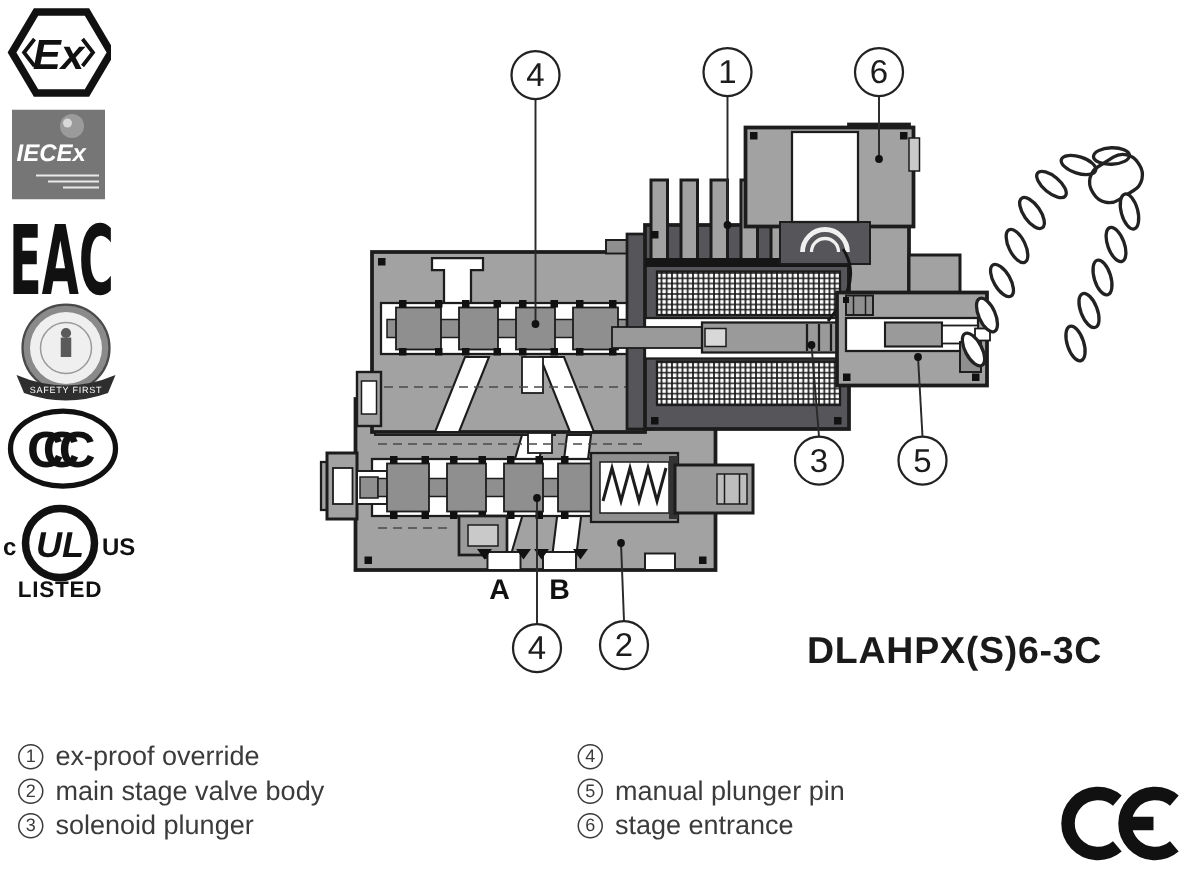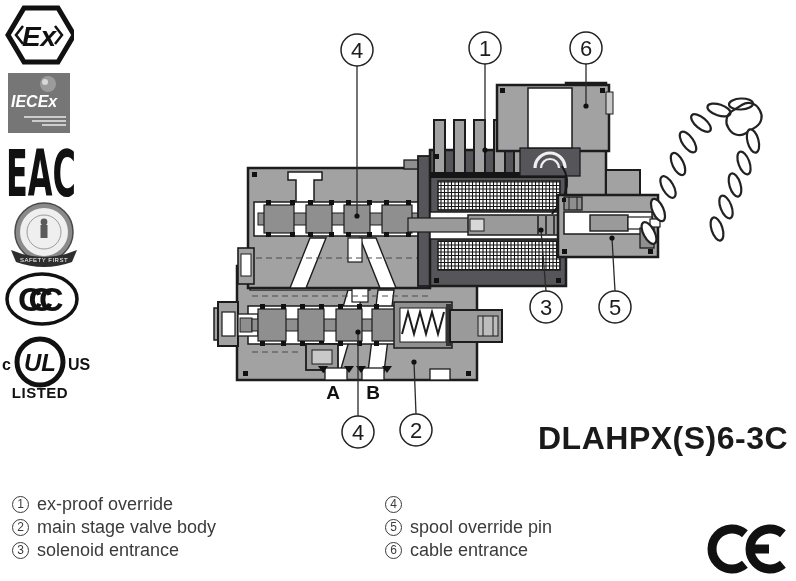--- a/index.html
+++ b/index.html
@@ -3,21 +3,21 @@
 <meta charset="utf-8">
 <style>
   html,body{margin:0;padding:0;background:#fff;}
   .page{position:relative;width:796px;height:581px;background:#ffffff;overflow:hidden;
         font-family:"Liberation Sans","DejaVu Sans",sans-serif;}
   .abs{position:absolute;}
   
   .logo{position:absolute;}
   .eac-text{font-family:"DejaVu Sans",sans-serif;font-weight:bold;fill:#111;}
   
-  .model{position:absolute;left:538px;top:420px;font-size:32px;font-weight:bold;color:#1a1a1a;letter-spacing:0.5px;}
+  .model{position:absolute;left:538px;top:420px;font-size:25px;font-weight:bold;color:#1a1a1a;letter-spacing:0.5px;}
   
   .legend-col{position:absolute;top:494px;display:flex;flex-direction:column;gap:3px;}
   .legend-col.left{left:12px;}
   .legend-col.right{left:385px;}
   .legend-item{display:flex;align-items:center;gap:8px;font-size:18px;color:#3b3b3b;height:20px;}
   .cnum{display:inline-flex;align-items:center;justify-content:center;width:17px;height:17px;
         border:1.6px solid #3b3b3b;border-radius:50%;font-size:12px;flex:0 0 auto;box-sizing:border-box;}
   svg text{font-family:"Liberation Sans","DejaVu Sans",sans-serif;}
   .sr{position:absolute;width:1px;height:1px;overflow:hidden;clip:rect(0 0 0 0);}
 </style>
@@ -343,34 +343,34 @@
     <div class="legend-item">
       <span class="cnum">1</span>
       <span>ex-proof override</span>
     </div>
     <div class="legend-item">
       <span class="cnum">2</span>
       <span>main stage valve body</span>
     </div>
     <div class="legend-item">
       <span class="cnum">3</span>
-      <span>solenoid entrance</span>
+      <span>solenoid plunger</span>
     </div>
   </div>
   <div class="legend-col right">
     <div class="legend-item">
       <span class="cnum">4</span>
     </div>
     <div class="legend-item">
       <span class="cnum">5</span>
-      <span>spool override pin</span>
+      <span>manual plunger pin</span>
     </div>
     <div class="legend-item">
       <span class="cnum">6</span>
-      <span>cable entrance</span>
+      <span>stage entrance</span>
     </div>
   </div>
 
   <svg class="abs" style="left:706px;top:520px;" width="90" height="58" viewBox="706 520 90 58">
     <path d="M744.9 533.7 A20 20 0 1 0 744.9 564.3" fill="none" stroke="#111" stroke-width="9"></path>
     <path d="M782.9 533.7 A20 20 0 1 0 782.9 564.3" fill="none" stroke="#111" stroke-width="9"></path>
     <path d="M749 549 H769" fill="none" stroke="#111" stroke-width="9"></path>
   </svg>
   <span class="sr">CE</span>
 

